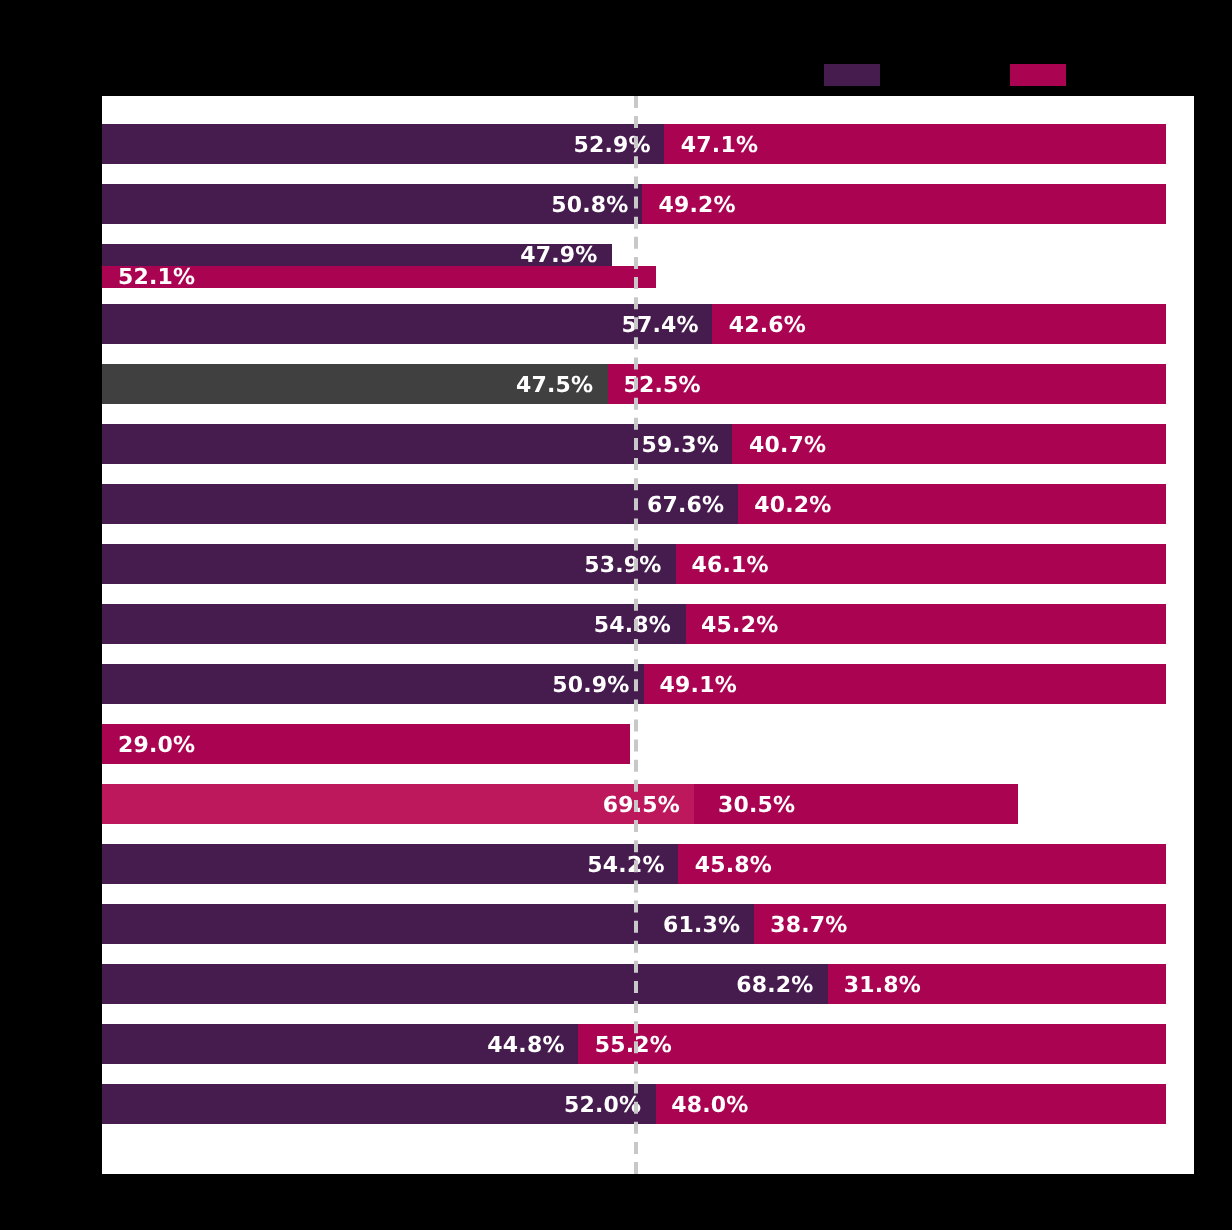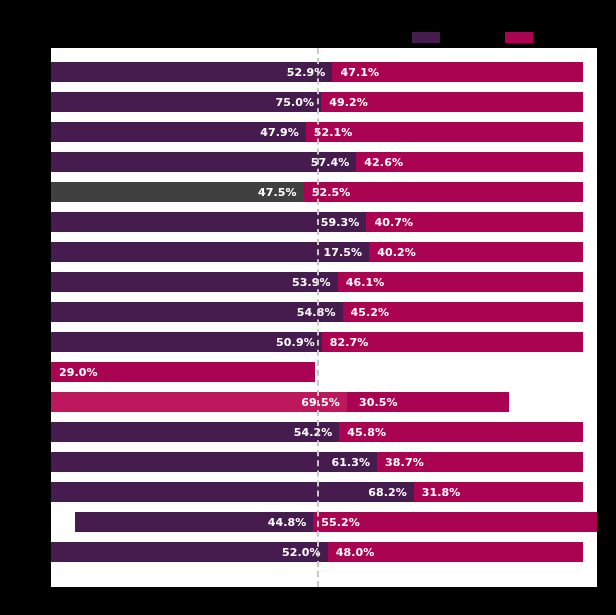--- a/index.html
+++ b/index.html
@@ -188,27 +188,27 @@
         <div class="bar-row" style="top: 14px;">
           <div class="seg seg-left" style="width: 281.428px; background: rgb(70, 27, 78);">
             <span class="seg-label" style="color: rgb(255, 255, 255);">52.9%</span>
           </div>
           <div class="seg seg-right" style="width: 250.572px; background: rgb(170, 3, 82);">
             <span class="seg-label" style="color: rgb(255, 255, 255);">47.1%</span>
           </div>
         </div>
         <div class="bar-row" style="top: 44px;">
           <div class="seg seg-left" style="width: 270.256px; background: rgb(70, 27, 78);">
-            <span class="seg-label" style="color: rgb(255, 255, 255);">75.0%</span>
+            <span class="seg-label" style="color: rgb(255, 255, 255);">50.8%</span>
           </div>
           <div class="seg seg-right" style="width: 261.744px; background: rgb(170, 3, 82);">
             <span class="seg-label" style="color: rgb(255, 255, 255);">49.2%</span>
           </div>
         </div>
-        <div class="bar-row" style="top: 74px;">
+        <div class="bar-row" style="top: 74px; flex-direction: column;">
           <div class="seg seg-left" style="width: 254.828px; background: rgb(70, 27, 78);">
             <span class="seg-label" style="color: rgb(255, 255, 255);">47.9%</span>
           </div>
           <div class="seg seg-right" style="width: 277.172px; background: rgb(170, 3, 82);">
             <span class="seg-label" style="color: rgb(255, 255, 255);">52.1%</span>
           </div>
         </div>
         <div class="bar-row" style="top: 104px;">
           <div class="seg seg-left" style="width: 305.368px; background: rgb(70, 27, 78);">
             <span class="seg-label" style="color: rgb(255, 255, 255);">57.4%</span>
@@ -228,21 +228,21 @@
         <div class="bar-row" style="top: 164px;">
           <div class="seg seg-left" style="width: 315.476px; background: rgb(70, 27, 78);">
             <span class="seg-label" style="color: rgb(255, 255, 255);">59.3%</span>
           </div>
           <div class="seg seg-right" style="width: 216.524px; background: rgb(170, 3, 82);">
             <span class="seg-label" style="color: rgb(255, 255, 255);">40.7%</span>
           </div>
         </div>
         <div class="bar-row" style="top: 194px;">
           <div class="seg seg-left" style="width: 318.136px; background: rgb(70, 27, 78);">
-            <span class="seg-label" style="color: rgb(255, 255, 255);">17.5%</span>
+            <span class="seg-label" style="color: rgb(255, 255, 255);">67.6%</span>
           </div>
           <div class="seg seg-right" style="width: 213.864px; background: rgb(170, 3, 82);">
             <span class="seg-label" style="color: rgb(255, 255, 255);">40.2%</span>
           </div>
         </div>
         <div class="bar-row" style="top: 224px;">
           <div class="seg seg-left" style="width: 286.748px; background: rgb(70, 27, 78);">
             <span class="seg-label" style="color: rgb(255, 255, 255);">53.9%</span>
           </div>
           <div class="seg seg-right" style="width: 245.252px; background: rgb(170, 3, 82);">
@@ -255,21 +255,21 @@
           </div>
           <div class="seg seg-right" style="width: 240.464px; background: rgb(170, 3, 82);">
             <span class="seg-label" style="color: rgb(255, 255, 255);">45.2%</span>
           </div>
         </div>
         <div class="bar-row" style="top: 284px;">
           <div class="seg seg-left" style="width: 270.788px; background: rgb(70, 27, 78);">
             <span class="seg-label" style="color: rgb(255, 255, 255);">50.9%</span>
           </div>
           <div class="seg seg-right" style="width: 261.212px; background: rgb(170, 3, 82);">
-            <span class="seg-label" style="color: rgb(255, 255, 255);">82.7%</span>
+            <span class="seg-label" style="color: rgb(255, 255, 255);">49.1%</span>
           </div>
         </div>
         <div class="bar-row" style="top: 314px;">
           <div class="seg seg-right" style="width: 264.404px; background: rgb(170, 3, 82);">
             <span class="seg-label" style="color: rgb(255, 255, 255);">29.0%</span>
           </div>
         </div>
         <div class="bar-row" style="top: 344px;">
           <div class="seg seg-left" style="width: 296px; background: #be185d;">
             <span class="seg-label" style="color: rgb(255, 255, 255);">69.5%</span>
@@ -295,21 +295,21 @@
           </div>
         </div>
         <div class="bar-row" style="top: 434px;">
           <div class="seg seg-left" style="width: 362.824px; background: rgb(70, 27, 78);">
             <span class="seg-label" style="color: rgb(255, 255, 255);">68.2%</span>
           </div>
           <div class="seg seg-right" style="width: 169.176px; background: rgb(170, 3, 82);">
             <span class="seg-label" style="color: rgb(255, 255, 255);">31.8%</span>
           </div>
         </div>
-        <div class="bar-row" style="top: 464px; margin-left: 24px;">
+        <div class="bar-row" style="top: 464px;">
           <div class="seg seg-left" style="width: 238.336px; background: rgb(70, 27, 78);">
             <span class="seg-label" style="color: rgb(255, 255, 255);">44.8%</span>
           </div>
           <div class="seg seg-right" style="width: 293.664px; background: rgb(170, 3, 82);">
             <span class="seg-label" style="color: rgb(255, 255, 255);">55.2%</span>
           </div>
         </div>
         <div class="bar-row" style="top: 494px;">
           <div class="seg seg-left" style="width: 276.64px; background: rgb(70, 27, 78);">
             <span class="seg-label" style="color: rgb(255, 255, 255);">52.0%</span>

